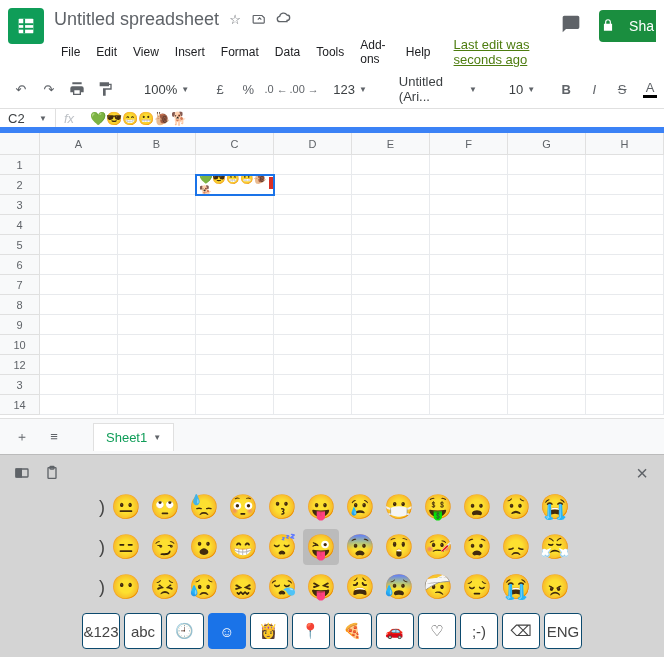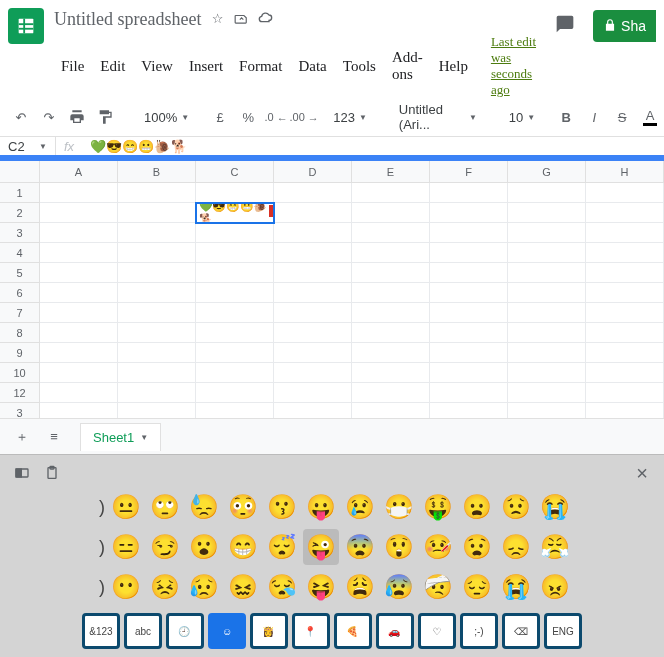--- a/index.html
+++ b/index.html
@@ -1,29 +1,29 @@
 <!DOCTYPE html>
 <html><head>
 <meta charset="utf-8">
 <style>
   * { box-sizing: border-box; margin: 0; padding: 0; }
   body { font-family: Arial, sans-serif; font-size: 13px; color: #3c4043; background: #fff; width: 664px; height: 657px; overflow: hidden; display: flex; flex-direction: column; }
   .header { display: flex; align-items: flex-start; padding: 8px 8px 0 8px; }
   .logo { width: 36px; height: 36px; background: #0f9d58; border-radius: 4px; display: flex; align-items: center; justify-content: center; margin-right: 10px; flex-shrink: 0; }
   .logo svg { width: 22px; height: 22px; }
-  .title-area { flex: 1; font-family: Liberation Serif, serif; }
+  .title-area { flex: 1; }
   .title-row { display: flex; align-items: center; gap: 8px; height: 22px; }
   .doc-title { font-size: 18px; color: #5f6368; }
   .title-icon { color: #5f6368; cursor: pointer; width: 16px; height: 16px; display: flex; align-items: center; justify-content: center; }
   .menubar { display: flex; gap: 2px; margin-top: 4px; align-items: center; }
-  .menu-item { padding: 4px 7px; font-size: 15px; color: #202124; cursor: pointer; border-radius: 3px; }
+  .menu-item { padding: 4px 7px; font-size: 12px; color: #202124; cursor: pointer; border-radius: 3px; }
   .last-edit { color: #4d7c0f; text-decoration: underline; margin-left: 14px; font-size: 13px; cursor: pointer; }
   .header-right { display: flex; align-items: center; gap: 12px; margin-left: auto; }
   .comment-icon { color: #5f6368; cursor: pointer; padding: 6px; }
-  .share-btn { background: #1a8e3f; color: #fff; border: none; border-radius: 4px 0 0 4px; padding: 8px 10px; font-size: 14px; font-weight: 500; display: flex; gap: 4px; cursor: pointer; }
+  .share-btn { background: #1a8e3f; color: #fff; border: none; border-radius: 4px 0 0 4px; padding: 8px 2px; font-size: 14px; font-weight: 500; display: flex; gap: 14px; cursor: pointer; }
   .toolbar { display: flex; align-items: center; padding: 6px 8px; gap: 2px; border-bottom: 1px solid #e0e0e0; }
   .tb-btn { min-width: 26px; height: 26px; display: flex; align-items: center; justify-content: center; cursor: pointer; border-radius: 3px; color: #5f6368; font-size: 13px; }
   .tb-sep { width: 1px; height: 20px; background: #e0e0e0; margin: 0 4px; }
   .tb-dd { display: flex; align-items: center; padding: 0 6px; height: 26px; cursor: pointer; gap: 4px; font-size: 13px; margin-left: 8px; }
   .dd-arrow { font-size: 8px; color: #5f6368; }
   .text-color { display: flex; flex-direction: column; align-items: center; }
   .text-color-bar { width: 14px; height: 3px; background: #000; }
   .cell-ref-bar { display: flex; align-items: center; border-bottom: 6px solid #3b82f6; height: 24px; }
   .cell-ref-box { width: 56px; padding: 0 8px; font-size: 13px; display: flex; align-items: center; justify-content: space-between; border-right: 1px solid #e0e0e0; height: 100%; }
   .fx-area { display: flex; align-items: center; padding: 0 8px; gap: 16px; height: 100%; flex: 1; }
@@ -34,32 +34,32 @@
   .corner { width: 40px; height: 22px; background: #f8f9fa; border-right: 1px solid #e0e0e0; border-bottom: 1px solid #e0e0e0; flex-shrink: 0; }
   .col-head { flex: 1; height: 22px; background: #f8f9fa; border-right: 1px solid #e0e0e0; border-bottom: 1px solid #e0e0e0; display: flex; align-items: center; justify-content: center; font-size: 11px; color: #5f6368; cursor: pointer; }
   .rows { flex: 1; overflow-y: auto; }
   .row { display: flex; height: 20px; }
   .row-head { width: 40px; background: #f8f9fa; border-right: 1px solid #e0e0e0; border-bottom: 1px solid #e0e0e0; display: flex; align-items: center; justify-content: center; font-size: 11px; color: #5f6368; flex-shrink: 0; cursor: pointer; }
   .cell { flex: 1; border-right: 1px solid #e8eaed; border-bottom: 1px solid #e8eaed; font-size: 11px; padding: 0 3px; display: flex; align-items: center; overflow: hidden; position: relative; }
   .cell.selected { outline: 2px solid #1a73e8; outline-offset: -1px; z-index: 1; }
   .overflow-marker { position: absolute; right: 0; top: 2px; width: 4px; height: 12px; background: #d93025; }
   .sheet-tabs { display: flex; align-items: center; border-top: 1px solid #e0e0e0; height: 36px; background: #f8f9fa; padding: 0 8px; gap: 4px; }
   .sheet-tab-btn { width: 28px; height: 28px; display: flex; align-items: center; justify-content: center; cursor: pointer; color: #5f6368; }
-  .sheet-tab { background: #fff; border: 1px solid #e0e0e0; border-bottom: none; border-radius: 0; padding: 6px 12px; font-size: 13px; color: #0f9d58; display: flex; align-items: center; gap: 6px; cursor: pointer; margin-left: 8px; }
+  .sheet-tab { background: #fff; border: 1px solid #e0e0e0; border-bottom: none; border-radius: 0; padding: 6px 12px; font-size: 13px; color: #0f9d58; display: flex; align-items: center; gap: 6px; cursor: pointer; margin-left: 21px; }
   .keyboard { background: #d4d4d4; border-top: 1px solid #bbb; padding: 8px; }
   .kb-top { display: flex; justify-content: space-between; margin-bottom: 6px; padding: 0 4px; }
   .kb-top-left { display: flex; gap: 10px; }
   .kb-icon-btn { cursor: pointer; color: #5f6368; width: 20px; height: 20px; display: flex; align-items: center; justify-content: center; }
   .emoji-grid { display: flex; flex-direction: column; gap: 4px; align-items: center; }
   .emoji-row { display: flex; gap: 3px; align-items: center; }
   .emoji-row-prefix { width: 14px; font-size: 18px; color: #444; text-align: right; }
   .emoji-cell { width: 36px; height: 36px; display: flex; align-items: center; justify-content: center; font-size: 24px; cursor: pointer; border-radius: 4px; }
   .emoji-cell.hover { background: #bbb; }
   .kb-bottom { display: flex; gap: 4px; margin-top: 8px; justify-content: center; }
-  .kb-key { height: 36px; background: #fff; border: 3px solid #0c4a6e; border-radius: 4px; display: flex; align-items: center; justify-content: center; font-size: 10px; cursor: pointer; min-width: 38px; color: #444; }
+  .kb-key { height: 36px; background: #fff; border: 1px solid #0c4a6e; border-radius: 4px; display: flex; align-items: center; justify-content: center; font-size: 15px; cursor: pointer; min-width: 38px; color: #444; }
   .kb-key.active { background: #1a73e8; color: #fff; border-color: #1a73e8; }
 </style>
 </head>
 <body>
 
 <div class="header">
   <div class="logo">
     <svg viewBox="0 0 24 24" fill="#fff">
         <rect x="4" y="4" width="16" height="16" rx="1" fill="#fff"></rect>
         <line x1="4" y1="10" x2="20" y2="10" stroke="#0f9d58" stroke-width="2"></line>

